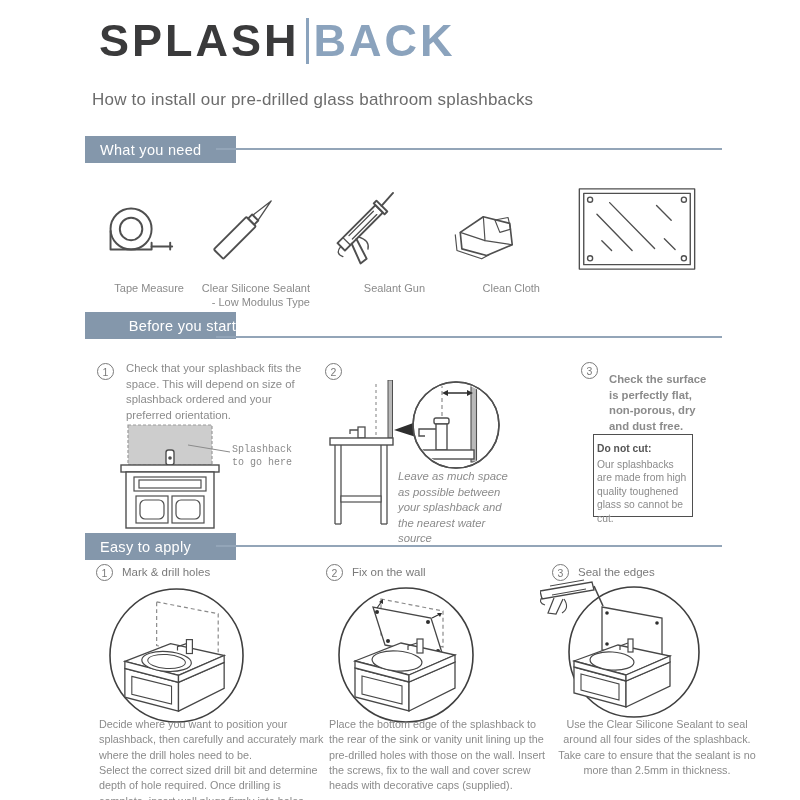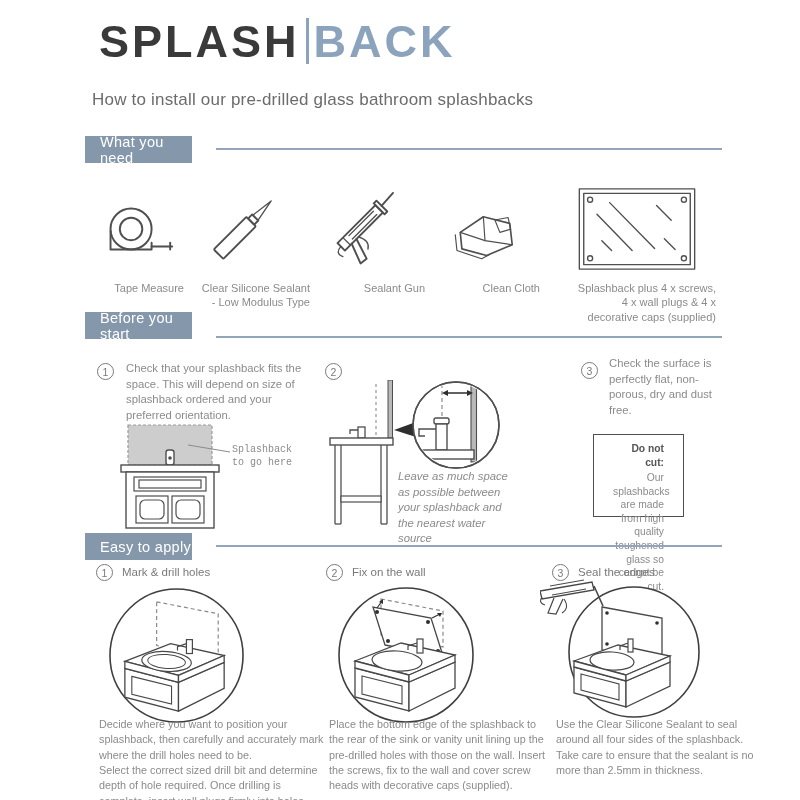--- a/index.html
+++ b/index.html
@@ -1,47 +1,47 @@
 <!DOCTYPE html>
 <html><head>
 <meta charset="utf-8">
 <style>
   html,body{margin:0;padding:0;background:#ffffff;}
   body{font-family:"Liberation Sans", sans-serif; -webkit-font-smoothing:antialiased;}
   .page{position:relative;width:800px;height:800px;background:#ffffff;overflow:hidden;}
 
   
-  .logo{position:absolute;left:99px;top:18px;display:flex;align-items:center;letter-spacing:3px;font-weight:700;font-size:45px;line-height:1;}
+  .logo{position:absolute;left:99px;top:18px;display:flex;align-items:flex-start;letter-spacing:3px;font-weight:700;font-size:45px;line-height:1;}
   .logo .dark{color:#3a3a3b;}
   .logo .blue{color:#8ba3bd;}
   .logo .divider{display:inline-block;width:3px;height:46px;background:#8ba3bd;margin:0 5px 0 6px;}
   .tagline{position:absolute;left:92px;top:90px;font-size:17px;color:#6c6c6c;letter-spacing:.2px;}
 
   
-  .band{position:absolute;left:85px;width:107px;height:27px;background:#8497ab;color:#ffffff;
+  .band{position:absolute;left:85px;width:151px;height:27px;background:#8497ab;color:#ffffff;
         display:flex;align-items:center;padding-left:15px;box-sizing:border-box;font-size:14.5px;letter-spacing:.3px;}
   .rule{position:absolute;height:2px;background:#93a5b8;left:216px;width:506px;}
 
   
   .wyn-item{position:absolute;top:182px;text-align:right;color:#8b8b8b;font-size:11px;line-height:1.3;}
   .wyn-icon{height:90px;display:flex;align-items:flex-end;justify-content:center;margin-bottom:9px;}
   .pre{white-space:pre-line;}
   svg{display:block;}
   .line{stroke:#4f4f4f;fill:none;stroke-width:2;stroke-linecap:round;stroke-linejoin:round;}
   .thin{stroke:#4f4f4f;fill:none;stroke-width:1.4;stroke-linecap:round;stroke-linejoin:round;}
 
   
   .numcircle{position:absolute;width:17px;height:17px;border:1.3px solid #7a7a7a;border-radius:50%;
              color:#7a7a7a;font-size:10.5px;display:flex;align-items:center;justify-content:center;box-sizing:border-box;}
 
   .step-text{position:absolute;font-size:11.3px;color:#8b8b8b;line-height:1.38;}
   .callout{position:absolute;left:232px;top:443px;width:66px;font-size:10px;color:#8b8b8b;line-height:1.3;font-family:Liberation Mono, monospace;}
 
-  .warnbox{position:absolute;left:593px;top:434px;width:91px;height:83px;border:1.5px solid #4f4f4f;
-           box-sizing:border-box;text-align:right;padding:7px 19px;font-size:10.3px;color:#8b8b8b;line-height:1.32;}
+  .warnbox{position:absolute;left:593px;top:434px;width:100px;height:83px;border:1.5px solid #4f4f4f;
+           box-sizing:border-box;text-align:left;padding:7px 3px;font-size:10.3px;color:#8b8b8b;line-height:1.32;}
   .warnbox .wt{font-weight:700;color:#555555;margin-bottom:2px;}
 
   .ea-label{position:absolute;font-size:11.5px;color:#7a7a7a;}
   .ea-para{position:absolute;top:717px;font-size:10.8px;color:#8b8b8b;line-height:1.42;}
 
   .abs{position:absolute;}
 </style>
 </head>
 <body>
 
@@ -127,23 +127,20 @@
         <circle class="thin" cx="110" cy="14" r="2.6"></circle>
         <circle class="thin" cx="14" cy="74" r="2.6"></circle>
         <circle class="thin" cx="110" cy="74" r="2.6"></circle>
         <line class="thin" x1="34" y1="17" x2="80" y2="64"></line>
         <line class="thin" x1="21" y1="29" x2="57" y2="66"></line>
         <line class="thin" x1="82" y1="20" x2="97" y2="35"></line>
         <line class="thin" x1="26" y1="56" x2="36" y2="66"></line>
         <line class="thin" x1="90" y1="54" x2="101" y2="65"></line>
       </svg>
     </div>
-    <div class="pre">Splashback plus 4 x screws,
-4 x wall plugs &amp; 4 x
-decorative caps (supplied)</div>
   </div>
 
   <div class="band" style="top:312px;justify-content:flex-end;">
     <span>Before you start</span>
   </div>
   <div class="rule" style="top:336px;"></div>
 
   <div class="numcircle" style="left:97px;top:363px;">
     <span>1</span>
   </div>
@@ -204,21 +201,21 @@
         <polygon points="145,13 139,10 139,16" fill="#2e2e2e"></polygon>
       </g>
       <circle cx="128" cy="45" r="43" fill="none" stroke="#4f4f4f" stroke-width="1.5"></circle>
     </svg>
   </div>
   <div class="step-text" style="left:398px;top:469px;width:112px;font-style:italic;">Leave as much space as possible between your splashback and the nearest water source</div>
 
   <div class="numcircle" style="left:581px;top:362px;">
     <span>3</span>
   </div>
-  <div class="step-text" style="left:609px;top:356px;width:108px;">Check the surface is perfectly flat, non-porous, dry and dust free.</div>
+  <div class="step-text" style="left:609px;top:372px;width:108px;font-weight:bold;">Check the surface is perfectly flat, non-porous, dry and dust free.</div>
   <div class="warnbox">
     <div class="wt">Do not cut:</div>
     <div>Our splashbacks are made from high quality toughened glass so cannot be cut.</div>
   </div>
 
   <div class="band" style="top:533px;">
     <span>Easy to apply</span>
   </div>
   <div class="rule" style="top:545px;"></div>
 
@@ -304,15 +301,15 @@
         <path d="M14 21 l-6 15 l8 1 l7 -15" fill="#ffffff" stroke="#474747" stroke-width="1.2"></path>
         <path d="M24 22 q6 9 -2 14" fill="none" stroke="#474747" stroke-width="1.1"></path>
         <path d="M2 20 q-4 6 3 8" fill="none" stroke="#474747" stroke-width="1.1"></path>
       </g>
     </svg>
   </div>
 
   <div class="ea-para pre" style="left:99px;width:226px;">Decide where you want to position your splashback, then carefully and accurately mark where the drill holes need to be.
 Select the correct sized drill bit and determine depth of hole required. Once drilling is complete, insert wall plugs firmly into holes.</div>
   <div class="ea-para" style="left:329px;width:222px;">Place the bottom edge of the splashback to the rear of the sink or vanity unit lining up the pre-drilled holes with those on the wall. Insert the screws, fix to the wall and cover screw heads with decorative caps (supplied).</div>
-  <div class="ea-para" style="left:556px;width:202px;">Use the Clear Silicone Sealant to seal around all four sides of the splashback. Take care to ensure that the sealant is no more than 2.5mm in thickness.</div>
+  <div class="ea-para" style="left:556px;width:202px;text-align:center;">Use the Clear Silicone Sealant to seal around all four sides of the splashback. Take care to ensure that the sealant is no more than 2.5mm in thickness.</div>
 
 </div>
 
 </body></html>

